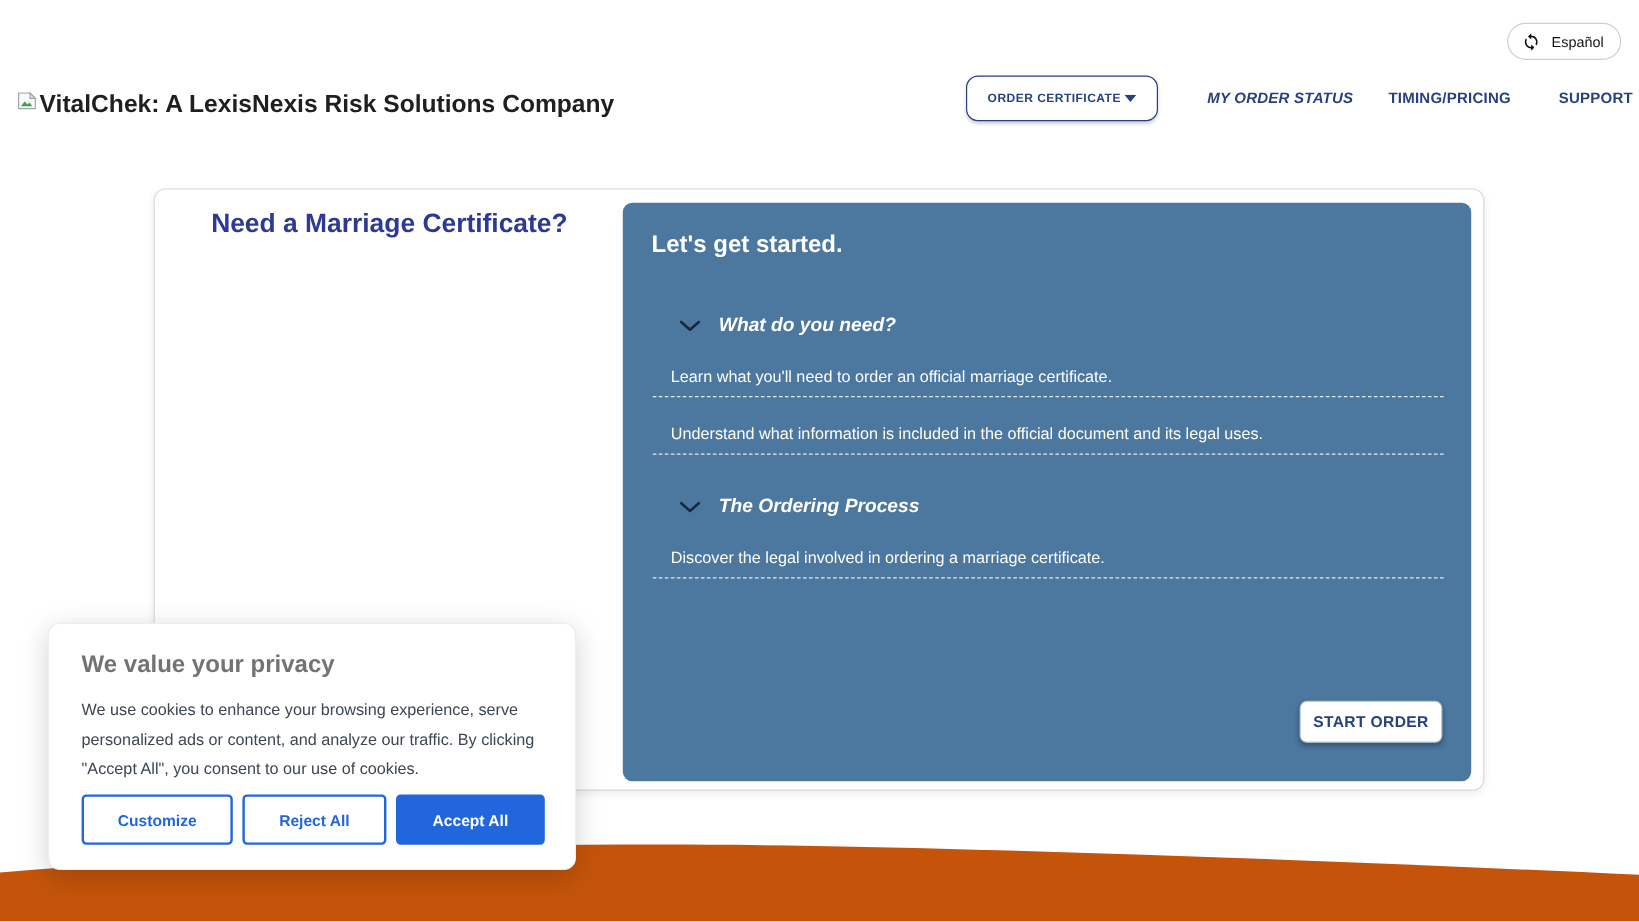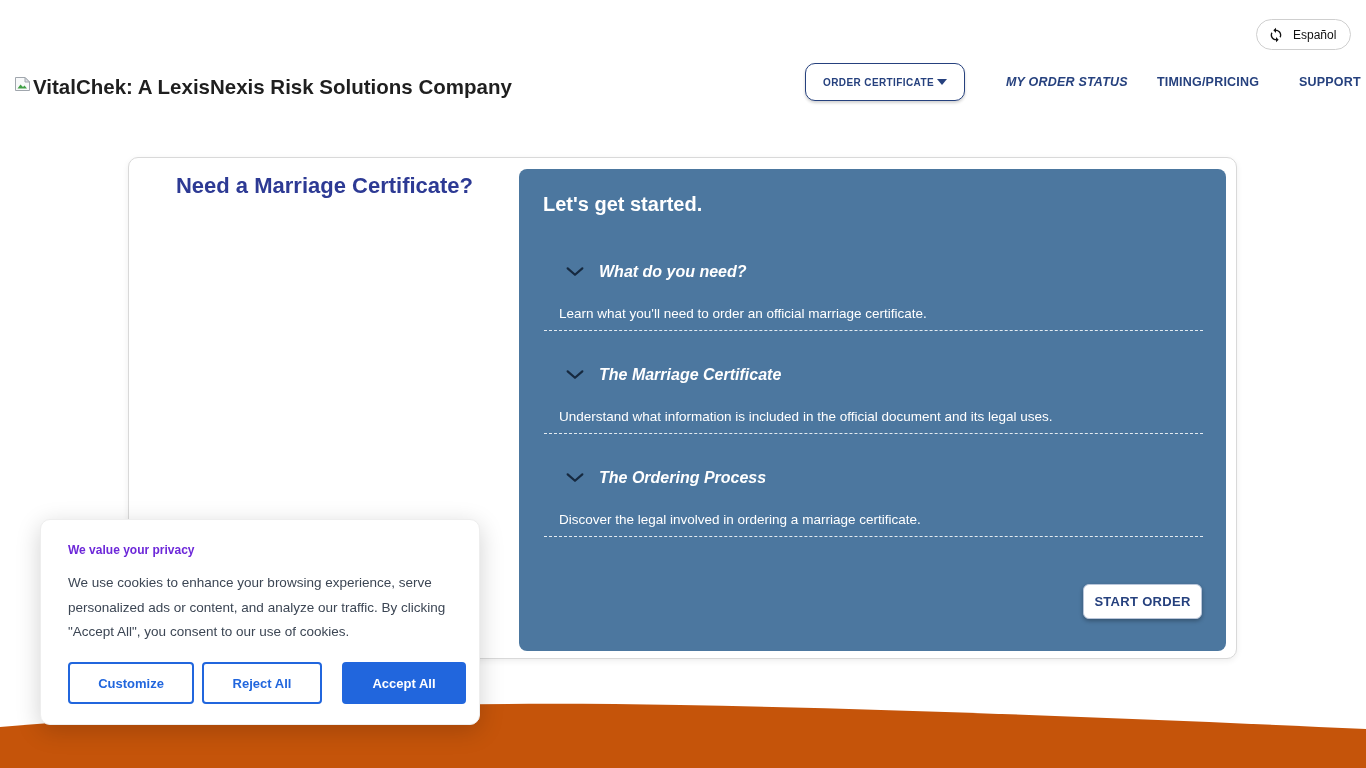--- a/index.html
+++ b/index.html
@@ -80,37 +80,37 @@
     font-family:inherit;
   }
 
   
   .cookie {
     position:absolute; left:40px; top:519px; width:440px; height:206px;
     background:#fff; border:1px solid #eee; border-radius:10px;
     box-shadow:0 6px 24px rgba(0,0,0,0.18); z-index:10;
   }
   .cookie-title {
-    margin:23px 0 0 27px; font-size:12px; font-weight:700; color:#6d28d9;
+    margin:23px 0 0 27px; font-size:20px; font-weight:700; color:#737373;
   }
   .cookie-text {
     margin:14px 30px 0 27px; font-size:13.5px; color:#3c4654; line-height:24.5px;
   }
   .cookie-buttons {
     position:absolute; left:27px; bottom:20px; display:flex; gap:8px;
   }
   .cookie-btn {
     height:42px; background:#fff; border:2px solid #2166dd; border-radius:4px;
     color:#2166dd; font-size:13px; font-weight:600; cursor:pointer;
     display:flex; align-items:center; justify-content:center;
     font-family:Liberation Sans, sans-serif;
   }
   .cookie-btn.customize { width:126px; }
   .cookie-btn.reject { width:120px; }
-  .cookie-btn.accept { width:124px; background:#2166dd; color:#fff;margin-left:12px; }
+  .cookie-btn.accept { width:124px; background:#2166dd; color:#fff; }
 
   
   .footer-curve { position:absolute; left:0; bottom:0; z-index:5; display:block; }
 </style>
 </head>
 <body>
 
 <button class="lang-btn">
   <span style="display:flex;">
     <svg width="16" height="16" viewBox="0 0 24 24" fill="#111">
@@ -159,28 +159,20 @@
                 <polyline points="4 8 12 15 20 8"></polyline>
               </svg>
           </span>
           <span class="section-title">What do you need?</span>
         </div>
         <div class="section-desc">Learn what you'll need to order an official marriage certificate.</div>
         <div class="section-sep"></div>
       </div>
 
       <div class="section">
-        <div class="section-header">
-          <span style="display:flex;">
-            <svg width="22" height="22" viewBox="0 0 24 24" fill="none" stroke="#16293f" stroke-width="2.4" stroke-linecap="round" stroke-linejoin="round">
-                <polyline points="4 8 12 15 20 8"></polyline>
-              </svg>
-          </span>
-          <span class="section-title">The Marriage Certificate</span>
-        </div>
         <div class="section-desc">Understand what information is included in the official document and its legal uses.</div>
         <div class="section-sep"></div>
       </div>
 
       <div class="section">
         <div class="section-header">
           <span style="display:flex;">
             <svg width="22" height="22" viewBox="0 0 24 24" fill="none" stroke="#16293f" stroke-width="2.4" stroke-linecap="round" stroke-linejoin="round">
                 <polyline points="4 8 12 15 20 8"></polyline>
               </svg>

